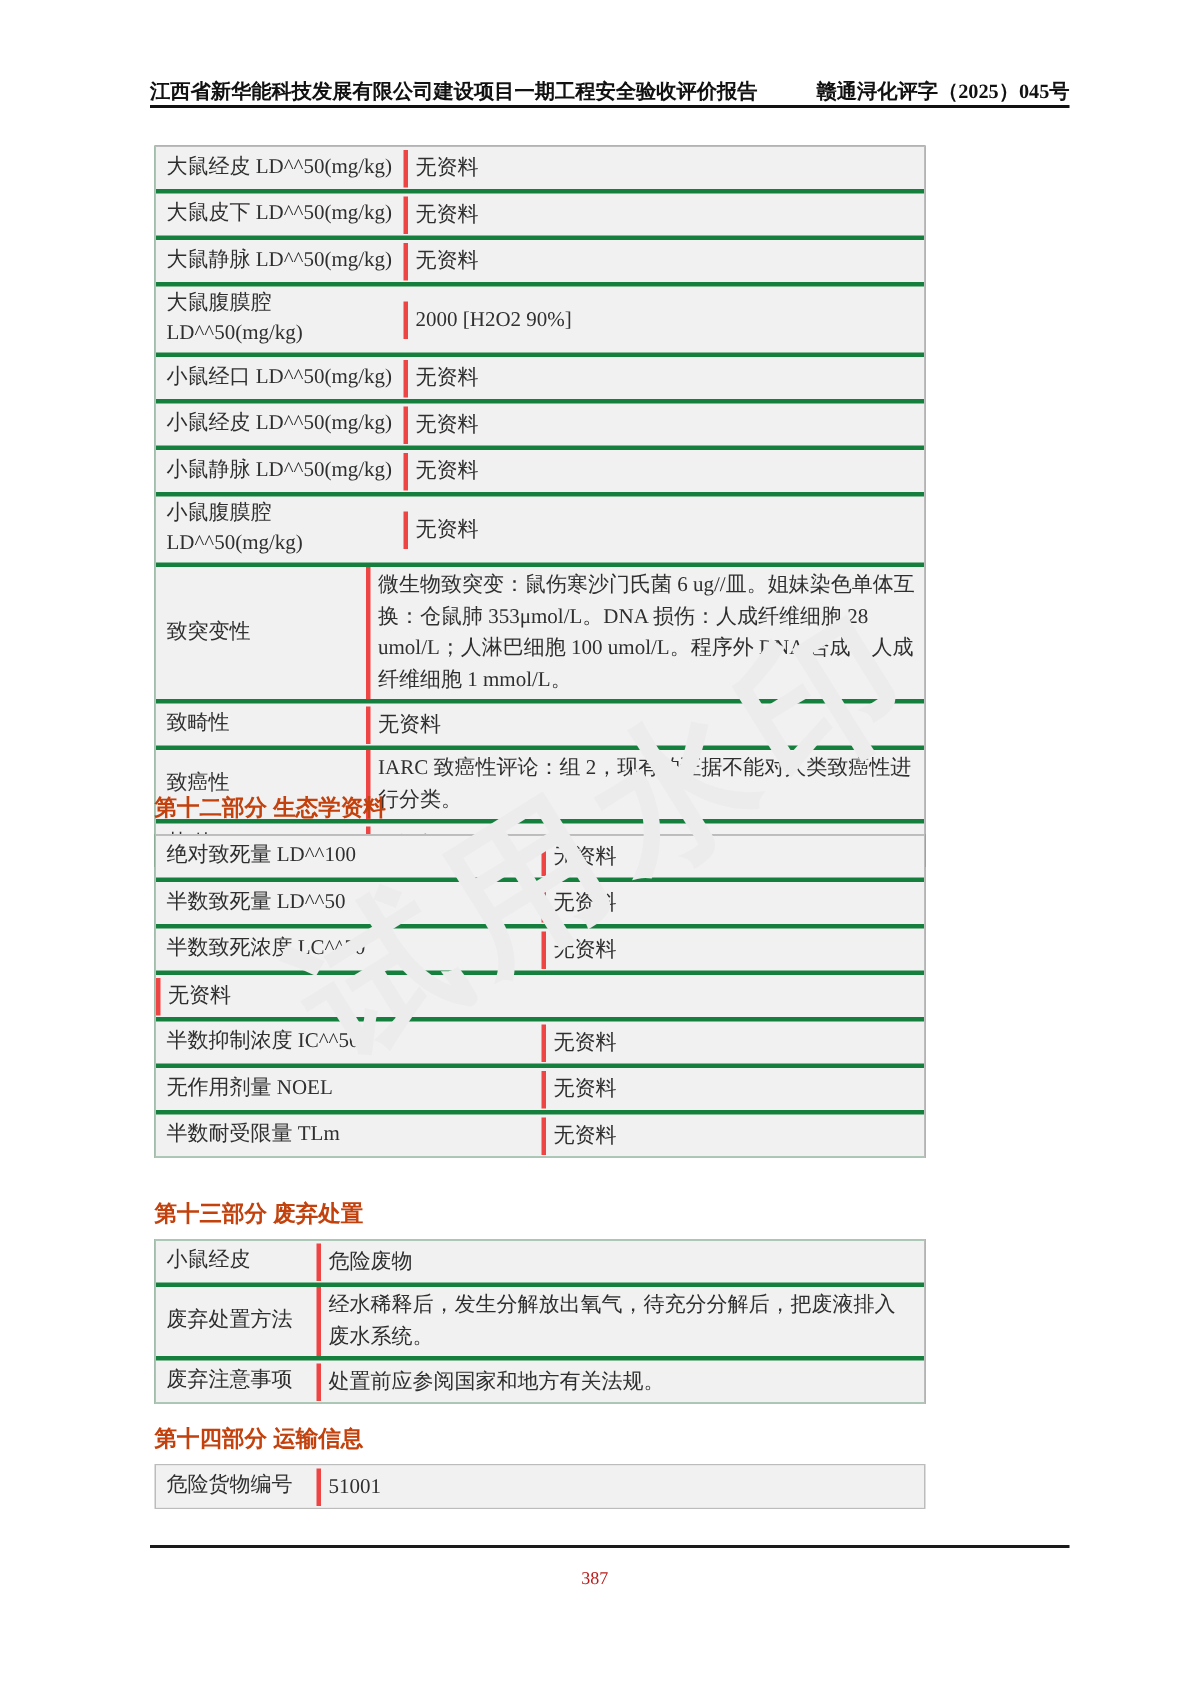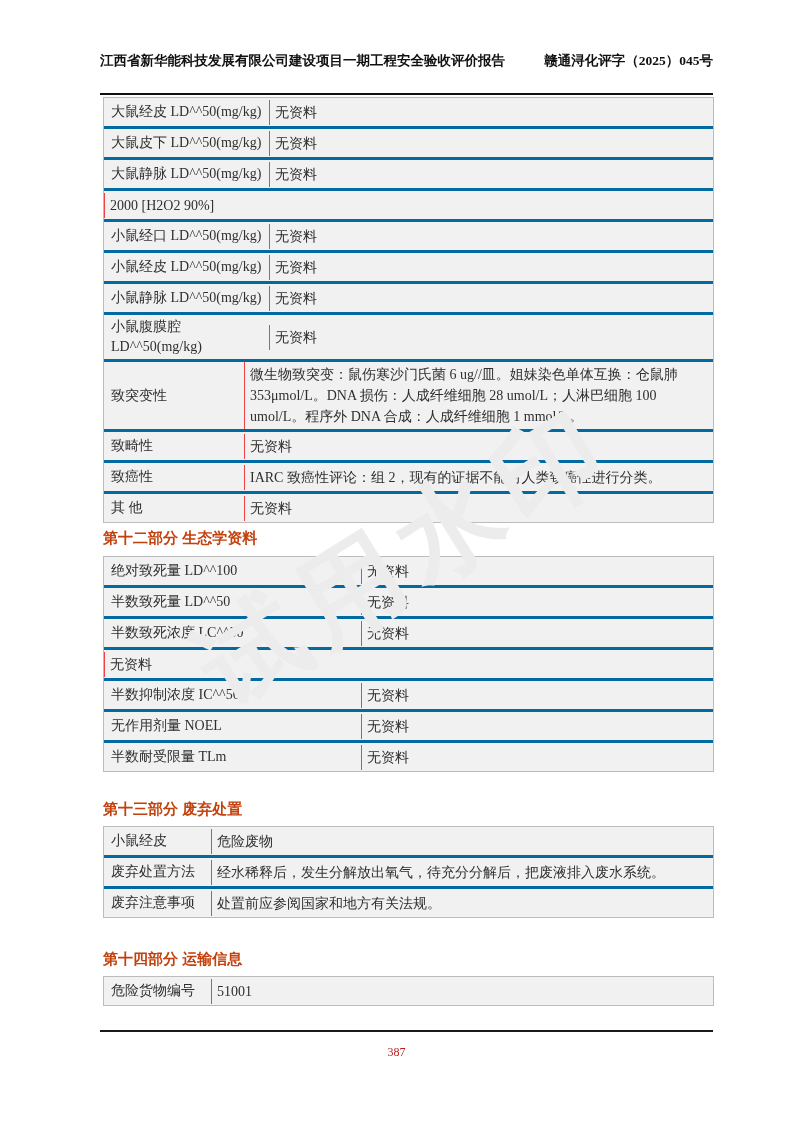--- a/index.html
+++ b/index.html
@@ -7,44 +7,44 @@
     width:793px;height:1122px;background:#ffffff;
     font-family:"Liberation Serif","DejaVu Serif",serif;
     color:#2f2f2f;
   }
   .page{position:relative;width:793px;height:1122px;background:#fff;overflow:hidden;}
 
   
   .hdr{
     position:absolute;left:100px;top:52px;width:613px;
     display:flex;justify-content:space-between;align-items:flex-start;
-    border-bottom:2px solid #111;padding-bottom:23px;
+    border-bottom:2px solid #111;padding-bottom:0;
     font-size:13.5px;font-weight:bold;color:#111;
   }
   .hdr .l{white-space:nowrap;}
   .hdr .r{white-space:nowrap;}
 
   
   .tbl{
-    position:absolute;left:103px;width:611px;
-    border:1px solid #bcbcbc;background:#0369a1;box-sizing:border-box;
+    position:absolute;left:103px;width:514px;
+    border:1px solid #bcbcbc;background:#15803d;box-sizing:border-box;
   }
   .t-row{
     display:flex;align-items:center;background:#f1f1f1;
     min-height:28px;margin-bottom:3px;
   }
   .t-row:last-child{margin-bottom:0;}
   .t-row.tall{min-height:62px;}
   .c-label{
     box-sizing:border-box;padding:2px 4px 2px 7px;flex-shrink:0;
     font-size:14px;line-height:20px;
   }
   .c-value{
     flex:1;box-sizing:border-box;padding:2px 6px 2px 5px;
-    border-left:1px solid #ef4444;
+    border-left:3px solid #ef4444;
     font-size:14px;line-height:21px;
   }
   .w1 .c-label{width:165px;}
   .w2 .c-label{width:140px;}
   .w3 .c-label{width:257px;}
   .w4 .c-label{width:107px;}
 
   
   .sec-h{
     position:absolute;left:103px;width:611px;
@@ -95,20 +95,21 @@
     </div>
     <div class="t-row w1">
       <div class="c-label">大鼠皮下 LD^^50(mg/kg)</div>
       <div class="c-value">无资料</div>
     </div>
     <div class="t-row w1">
       <div class="c-label">大鼠静脉 LD^^50(mg/kg)</div>
       <div class="c-value">无资料</div>
     </div>
     <div class="t-row w1">
+      <div class="c-label">大鼠腹膜腔 LD^^50(mg/kg)</div>
       <div class="c-value">2000 [H2O2 90%]</div>
     </div>
     <div class="t-row w1">
       <div class="c-label">小鼠经口 LD^^50(mg/kg)</div>
       <div class="c-value">无资料</div>
     </div>
     <div class="t-row w1">
       <div class="c-label">小鼠经皮 LD^^50(mg/kg)</div>
       <div class="c-value">无资料</div>
     </div>

